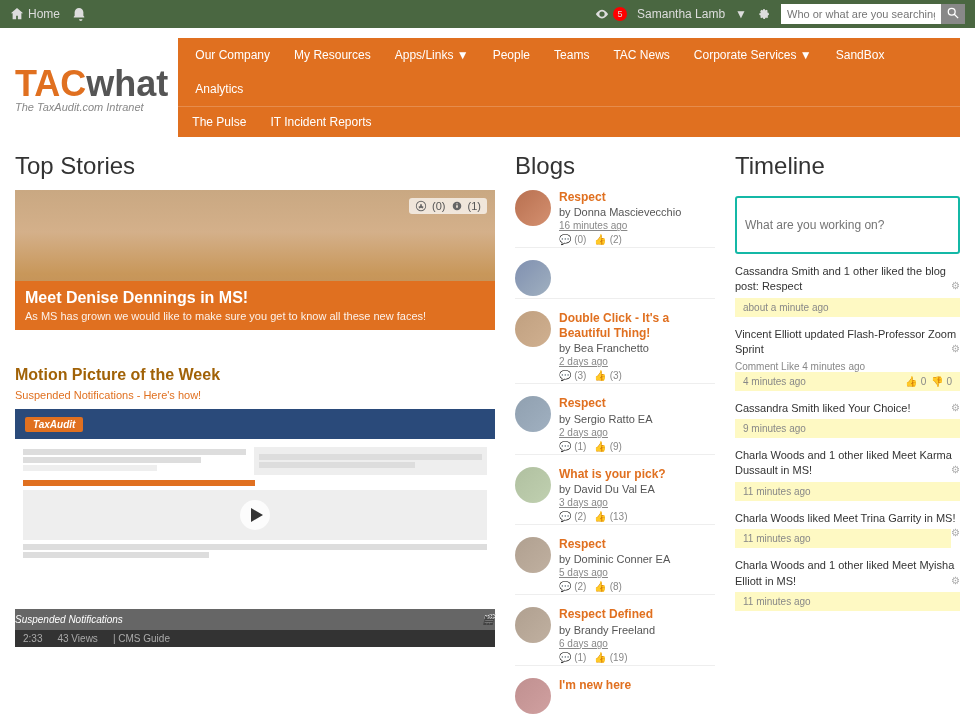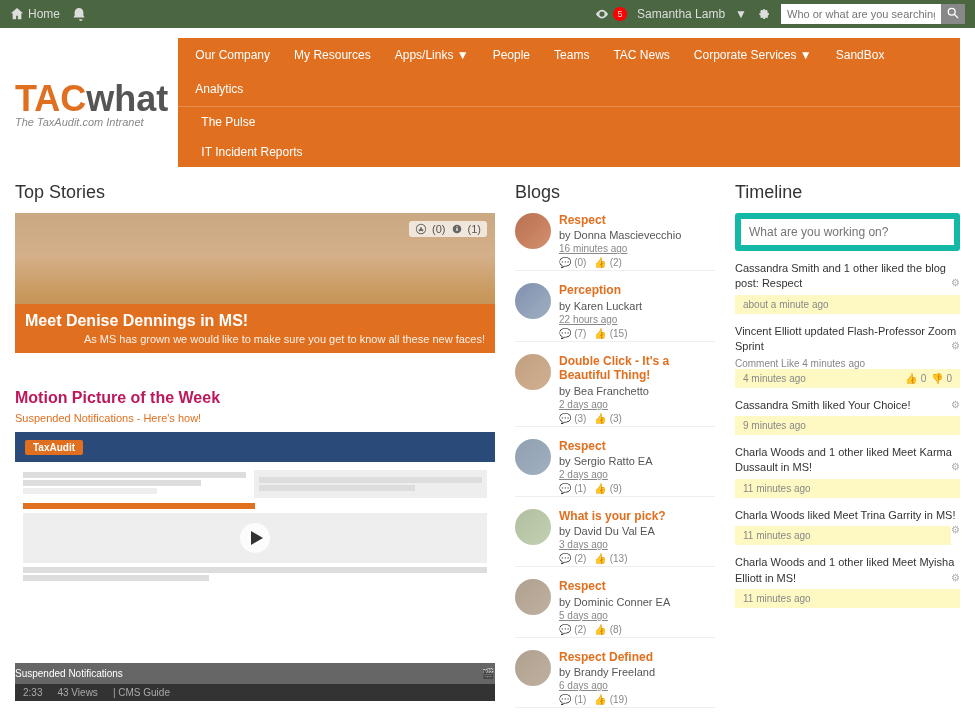--- a/index.html
+++ b/index.html
@@ -27,41 +27,41 @@
     .header { background: white; padding: 10px 15px 0 15px; }
     .logo-area { display: flex; align-items: center; margin-bottom: 0; }
     .logo { font-size: 36px; font-weight: bold; }
     .logo-tac { color: #e07020; }
     .logo-tics { color: #555; }
     .logo-sub { font-size: 11px; color: #888; font-style: italic; margin-top: -4px; }
 
     
     .nav-main { background: #e07020; display: flex; flex-wrap: wrap; padding: 0 5px; }
     .nav-main a { color: white; text-decoration: none; padding: 10px 12px; display: inline-block; font-size: 12px; white-space: nowrap; }
-    .nav-secondary { background: #e07020; display: flex; padding: 0 11px; border-top: 1px solid rgba(255,255,255,0.2); flex-direction: column; }
+    .nav-secondary { background: #e07020; display: flex; padding: 0 2px; border-top: 1px solid rgba(255,255,255,0.2); }
     .nav-secondary a { color: white; text-decoration: none; padding: 8px 12px; font-size: 12px; }
 
     
     .main-content { background: white; padding: 15px; display: flex; gap: 20px; margin-top: 0; }
 
     
     .top-stories { flex: 0 0 480px; }
-    .section-title { font-size: 18px; font-weight: normal; color: #333; margin-bottom: 10px; }
+    .section-title { font-size: 24px; font-weight: normal; color: #333; margin-bottom: 10px; }
 
     .featured-story { position: relative; margin-bottom: 15px; }
     .featured-img { width: 100%; height: 140px; background: linear-gradient(135deg, #c8a882 0%, #d4b896 40%, #e8c9a0 70%, #b8906a 100%); overflow: hidden; position: relative; }
     .featured-img-face { width: 100%; height: 100%; background: linear-gradient(to bottom, #c9a882 0%, #d4b08a 30%, #c8975a 60%, #b8865a 100%); }
     .featured-overlay { position: absolute; bottom: 0; left: 0; right: 0; background: #e07020; padding: 8px 10px; }
     .featured-title { color: white; font-size: 16px; font-weight: bold; margin-bottom: 3px; }
-    .featured-desc { color: rgba(255,255,255,0.9); font-size: 11px; text-align: right; }
+    .featured-desc { color: rgba(255,255,255,0.9); font-size: 11px; }
     .featured-meta { position: absolute; top: 8px; right: 8px; display: flex; gap: 5px; align-items: center; font-size: 11px; color: #555; background: rgba(255,255,255,0.7); padding: 2px 6px; border-radius: 3px; }
 
-    .motion-title { font-size: 16px; margin-bottom: 5px; color: #be185d; margin-top: 36px; }
+    .motion-title { font-size: 16px; margin-bottom: 5px; color: #a16207; margin-top: 36px; }
     .motion-subtitle { font-size: 11px; color: #e07020; margin-bottom: 8px; }
-    .video-container { position: relative; background: #ec4899; height: 252px; display: flex; align-items: center; justify-content: center; }
+    .video-container { position: relative; background: #ec4899; height: 221px; display: flex; align-items: center; justify-content: center; font-style: italic; }
     .video-inner { width: 100%; height: 100%; background: linear-gradient(135deg, #2a3a4a, #1a2a3a); position: relative; overflow: hidden; }
     .video-bottom { background: rgba(0,0,0,0.6); position: absolute; bottom: 0; left: 0; right: 0; padding: 5px 0; color: white; font-size: 10px; display: flex; justify-content: space-between; align-items: center; }
 
     
     .blogs { flex: 0 0 200px; }
     .blog-item { display: flex; gap: 8px; margin-bottom: 12px; padding-bottom: 2px; border-bottom: 1px solid #eee; }
     .blog-avatar { width: 36px; height: 36px; border-radius: 50%; flex-shrink: 0; }
     .blog-avatar-1 { background: linear-gradient(135deg, #b87050, #d49070); }
     .blog-avatar-2 { background: linear-gradient(135deg, #8090b0, #a0b0c0); }
     .blog-avatar-3 { background: linear-gradient(135deg, #c0a080, #d0b090); }
@@ -70,21 +70,21 @@
     .blog-avatar-6 { background: linear-gradient(135deg, #b0a090, #c0b0a0); }
     .blog-avatar-7 { background: linear-gradient(135deg, #c09090, #d0a0a0); }
     .blog-info { flex: 1; }
     .blog-title { font-size: 12px; color: #e07020; font-weight: bold; line-height: 1.2; margin-bottom: 2px; }
     .blog-author { font-size: 11px; color: #555; margin-bottom: 2px; }
     .blog-time { font-size: 10px; color: #888; margin-bottom: 3px; text-decoration: underline; }
     .blog-stats { font-size: 10px; color: #888; display: flex; gap: 8px; }
 
     
     .timeline { flex: 1; }
-    .timeline-input { width: 100%; padding: 6px 8px; border: 6px solid #14b8a6; border-radius: 3px; font-size: 12px; margin-bottom: 10px; }
+    .timeline-input { width: 100%; padding: 20px 8px; border: 2px solid #14b8a6; border-radius: 3px; font-size: 12px; margin-bottom: 10px; margin-top: 6px; }
     .timeline-item { margin-bottom: 10px; }
     .timeline-entry { font-size: 11px; color: #333; line-height: 1.4; margin-bottom: 3px; }
     .timeline-time-box { background: #fef9c3; padding: 4px 8px; font-size: 10px; color: #888; margin-bottom: 5px; display: flex; justify-content: space-between; align-items: center; }
     .timeline-reactions { display: flex; gap: 5px; align-items: center; font-size: 10px; color: #888; }
 
     .header-row { display: flex; align-items: center; gap: 10px; }
   </style>
 </head>
 <body>
 
@@ -241,29 +241,20 @@
         <div class="blog-author">by Donna Mascievecchio</div>
         <div class="blog-time">16 minutes ago</div>
         <div class="blog-stats">
           <span>💬 (0)</span>
           <span>👍 (2)</span>
         </div>
       </div>
     </div>
         <div class="blog-item">
       <div class="blog-avatar blog-avatar-2"></div>
-      <div class="blog-info">
-        <div class="blog-title">Perception</div>
-        <div class="blog-author">by Karen Luckart</div>
-        <div class="blog-time">22 hours ago</div>
-        <div class="blog-stats">
-          <span>💬 (7)</span>
-          <span>👍 (15)</span>
-        </div>
-      </div>
     </div>
         <div class="blog-item">
       <div class="blog-avatar blog-avatar-3"></div>
       <div class="blog-info">
         <div class="blog-title">Double Click - It's a Beautiful Thing!</div>
         <div class="blog-author">by Bea Franchetto</div>
         <div class="blog-time">2 days ago</div>
         <div class="blog-stats">
           <span>💬 (3)</span>
           <span>👍 (3)</span>

